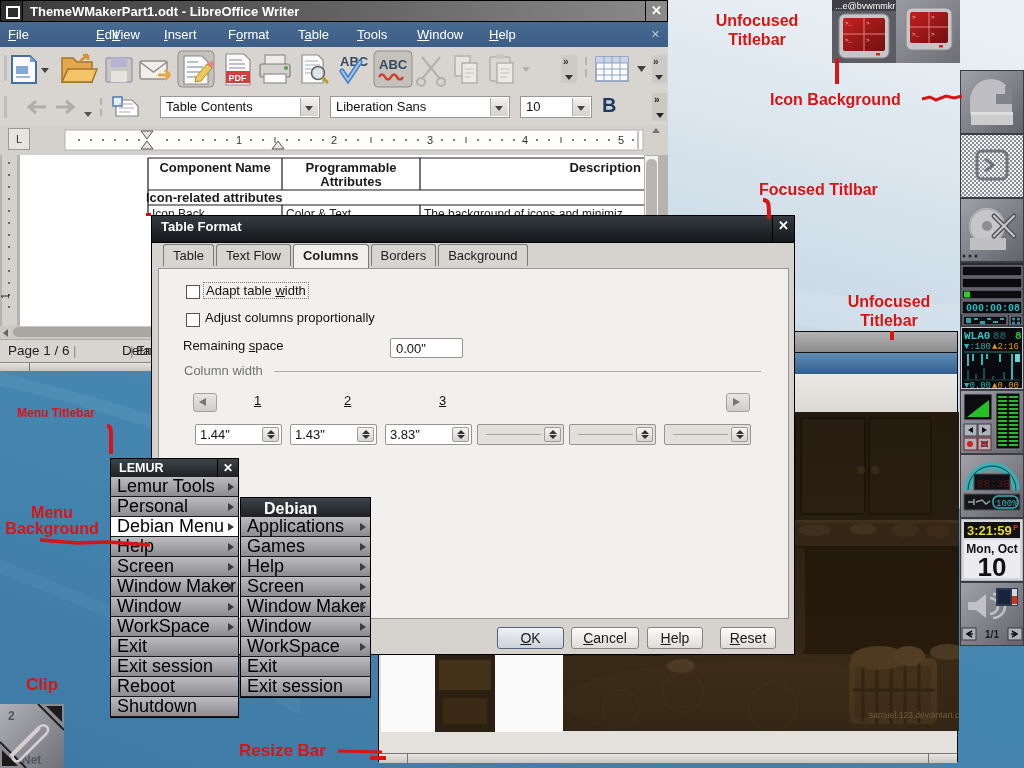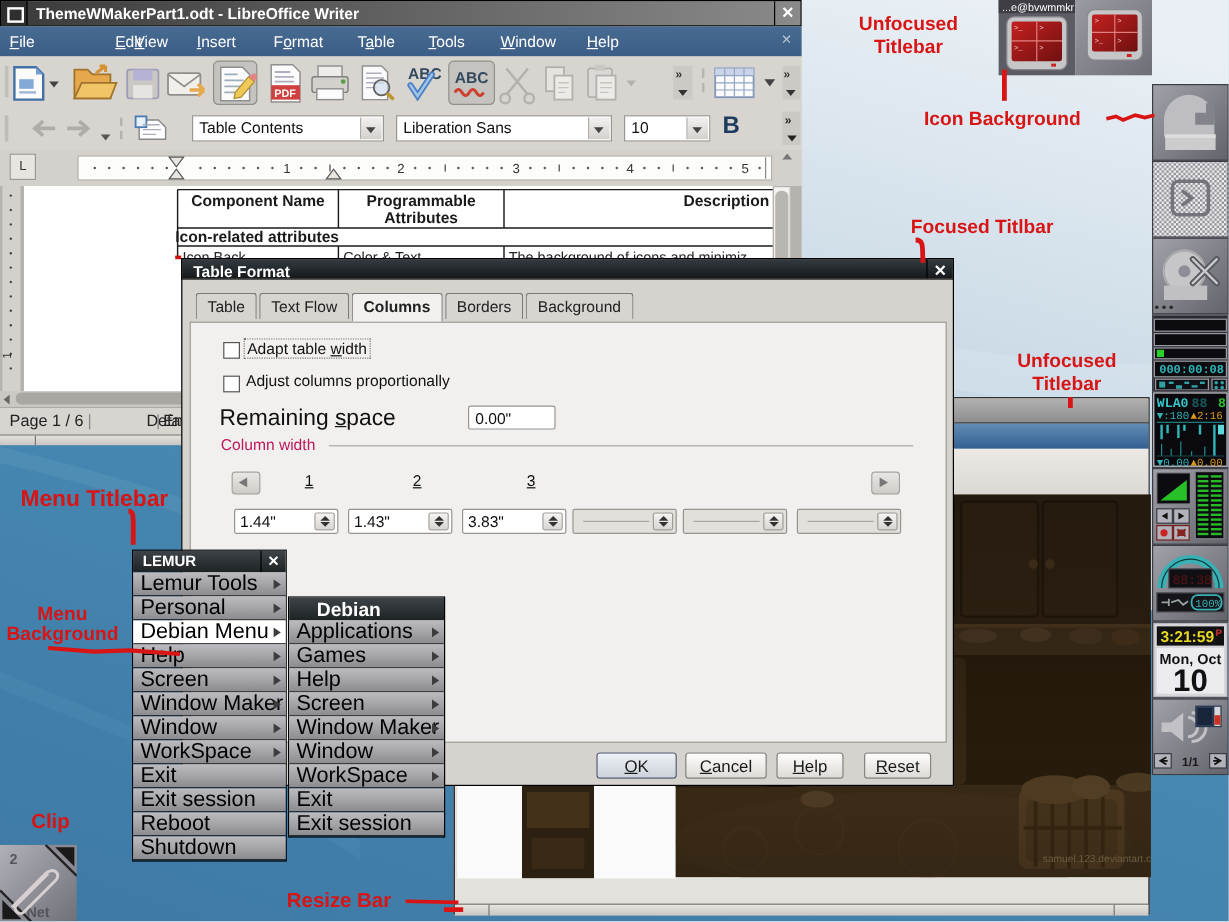--- a/index.html
+++ b/index.html
@@ -396,45 +396,45 @@
     <span style="position:absolute;left:130px;color:#888;">|</span>
     <span style="position:absolute;left:136px;">En</span>
   </div>
 
   <div class="abs" style="left:0;top:362px;width:668px;height:8px;background:linear-gradient(to bottom,#e6e3df,#c8c5c1);border-top:1px solid #888;">
     <div class="abs" style="left:29px;top:0;width:1px;height:8px;background:#777;"></div>
   </div>
 </div>
 
 <div class="abs" style="left:151px;top:215px;width:644px;height:440px;z-index:3;background:#d6d3cf;border:1px solid #000;box-sizing:border-box;">
-  <div class="wmtitle abs" style="left:-1px;top:-1px;width:644px;height:18px;">
+  <div class="wmtitle abs" style="left:-1px;top:-1px;width:644px;height:28px;">
     <span style="position:absolute;left:9px;top:3px;">Table Format</span>
     <div class="wmx" style="width:21px;line-height:20px;">✕</div>
   </div>
 
   <div class="abs" style="left:11px;top:28px;height:22px;">
     <div class="tab">Table</div>
     <div class="tab">Text Flow</div>
     <div class="tab" style="background:#f1f0ee;font-weight:bold;height:23px;z-index:5;">Columns</div>
     <div class="tab">Borders</div>
     <div class="tab">Background</div>
   </div>
 
   <div class="abs" style="left:6px;top:52px;width:631px;height:351px;background:#f1f0ee;border:1px solid #9a9690;box-sizing:border-box;">
 
     <div class="abs" style="left:27px;top:16px;width:12px;height:12px;background:#fff;border:1px solid #555;"></div>
     <div class="abs" style="left:44px;top:13px;font-size:13px;color:#111;border:1px dotted #777;padding:0 2px;">Adapt table <u>w</u>idth</div>
 
     <div class="abs" style="left:27px;top:44px;width:12px;height:12px;background:#fff;border:1px solid #555;"></div>
     <div class="abs" style="left:46px;top:41px;font-size:13px;color:#111;">Ad<u>j</u>ust columns proportionally</div>
 
-    <div class="abs" style="left:24px;top:69px;font-size:19px;color:#111;">Remaining <u>s</u>pace</div>
+    <div class="abs" style="left:24px;top:69px;font-size:13px;color:#111;">Remaining <u>s</u>pace</div>
     <div class="abs" style="left:231px;top:69px;width:73px;height:20px;background:#fff;border:1px solid #989490;border-radius:2px;font-size:13px;color:#111;line-height:20px;padding-left:5px;box-sizing:border-box;">0.00"</div>
 
-    <div class="abs" style="left:25px;top:94px;font-size:13px;color:#be185d;">Column width</div>
+    <div class="abs" style="left:25px;top:94px;font-size:13px;color:#737373;">Column width</div>
     <div class="abs" style="left:115px;top:102px;width:487px;height:1px;background:#aaa;"></div>
 
     <div class="abs" style="left:34px;top:124px;width:22px;height:17px;background:linear-gradient(to bottom,#e8e6e3,#d0cdc9);border:1px solid #a5a19d;border-radius:3px;">
       <div class="abs" style="left:5px;top:4px;width:0;height:0;border-top:4px solid transparent;border-bottom:4px solid transparent;border-right:7px solid #777;"></div>
     </div>
     <div class="abs" style="left:567px;top:124px;width:22px;height:17px;background:linear-gradient(to bottom,#e8e6e3,#d0cdc9);border:1px solid #a5a19d;border-radius:3px;">
       <div class="abs" style="left:6px;top:4px;width:0;height:0;border-top:4px solid transparent;border-bottom:4px solid transparent;border-left:7px solid #777;"></div>
     </div>
     <div class="abs" style="left:95px;top:124px;font-size:13px;color:#111;"><u>1</u></div>
     <div class="abs" style="left:185px;top:124px;font-size:13px;color:#111;"><u>2</u></div>
@@ -750,21 +750,21 @@
 <div class="ann" style="left:770px;top:91px;font-size:16px;">Icon Background</div>
 <svg class="abs" style="left:920px;top:90px;z-index:60" width="44" height="14">
       <path d="M2,9 L10,7 L16,10 L26,6 L34,8 L42,6" stroke="#d81414" stroke-width="3" fill="none"></path>
     </svg>
 <div class="ann" style="left:759px;top:181px;font-size:16px;">Focused Titlbar</div>
 <svg class="abs" style="left:760px;top:197px;z-index:60" width="14" height="24">
       <path d="M3,3 C9,3 9,6 9,22" stroke="#d81414" stroke-width="4" fill="none"></path>
     </svg>
 <div class="ann" style="left:840px;top:292px;width:98px;text-align:center;font-size:16px;line-height:19px;">Unfocused Titlebar</div>
 <div class="abs" style="left:890px;top:331px;width:4px;height:9px;background:#d81414;z-index:60;"></div>
-<div class="ann" style="left:17px;top:406px;font-size:19px;">Menu Titlebar</div>
+<div class="ann" style="left:17px;top:406px;font-size:12px;">Menu Titlebar</div>
 <svg class="abs" style="left:103px;top:422px;z-index:60" width="14" height="34">
       <path d="M4,4 C9,4 8,8 8,32" stroke="#d81414" stroke-width="4" fill="none"></path>
     </svg>
 <div class="ann" style="left:2px;top:505px;width:100px;text-align:center;font-size:16px;line-height:16px;">Menu<br>Background</div>
 <svg class="abs" style="left:38px;top:536px;z-index:60" width="115" height="14">
       <path d="M2,4 L40,7 L70,6 L112,9" stroke="#d81414" stroke-width="3.5" fill="none"></path>
     </svg>
 <div class="ann" style="left:26px;top:675px;font-size:17px;">Clip</div>
 <div class="ann" style="left:239px;top:741px;font-size:17px;">Resize Bar</div>
 <svg class="abs" style="left:336px;top:744px;z-index:60" width="52" height="18">

